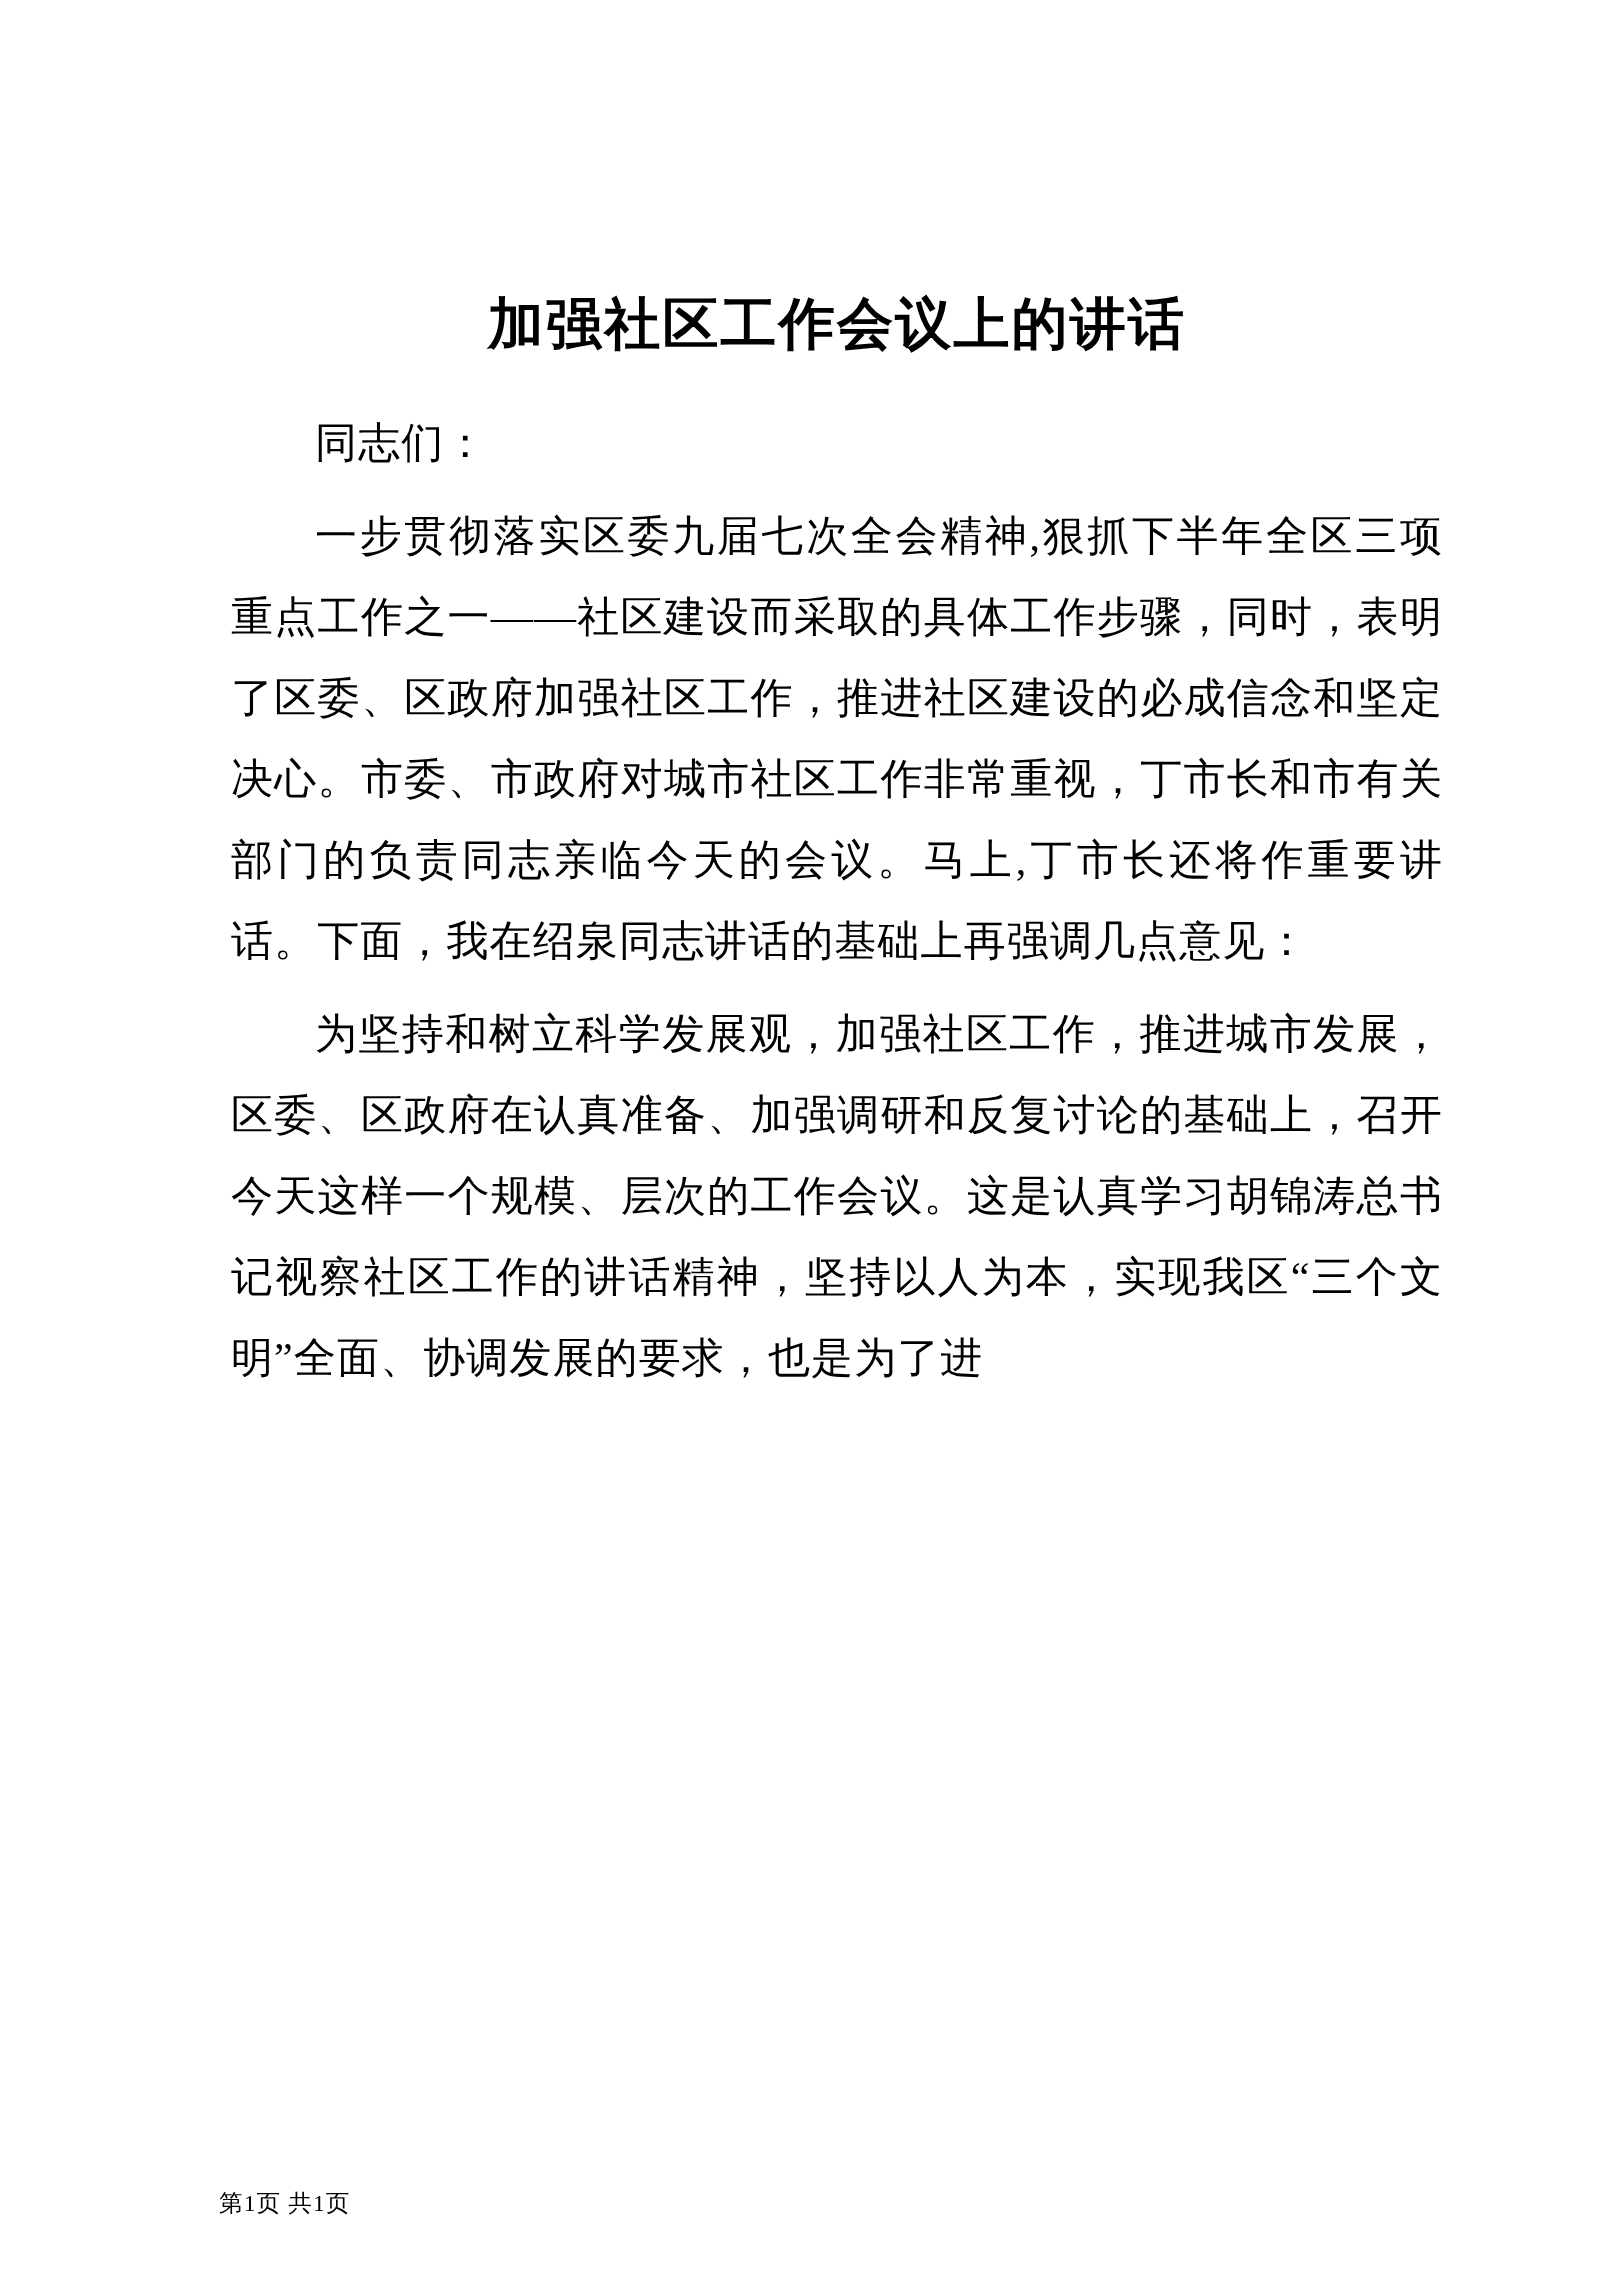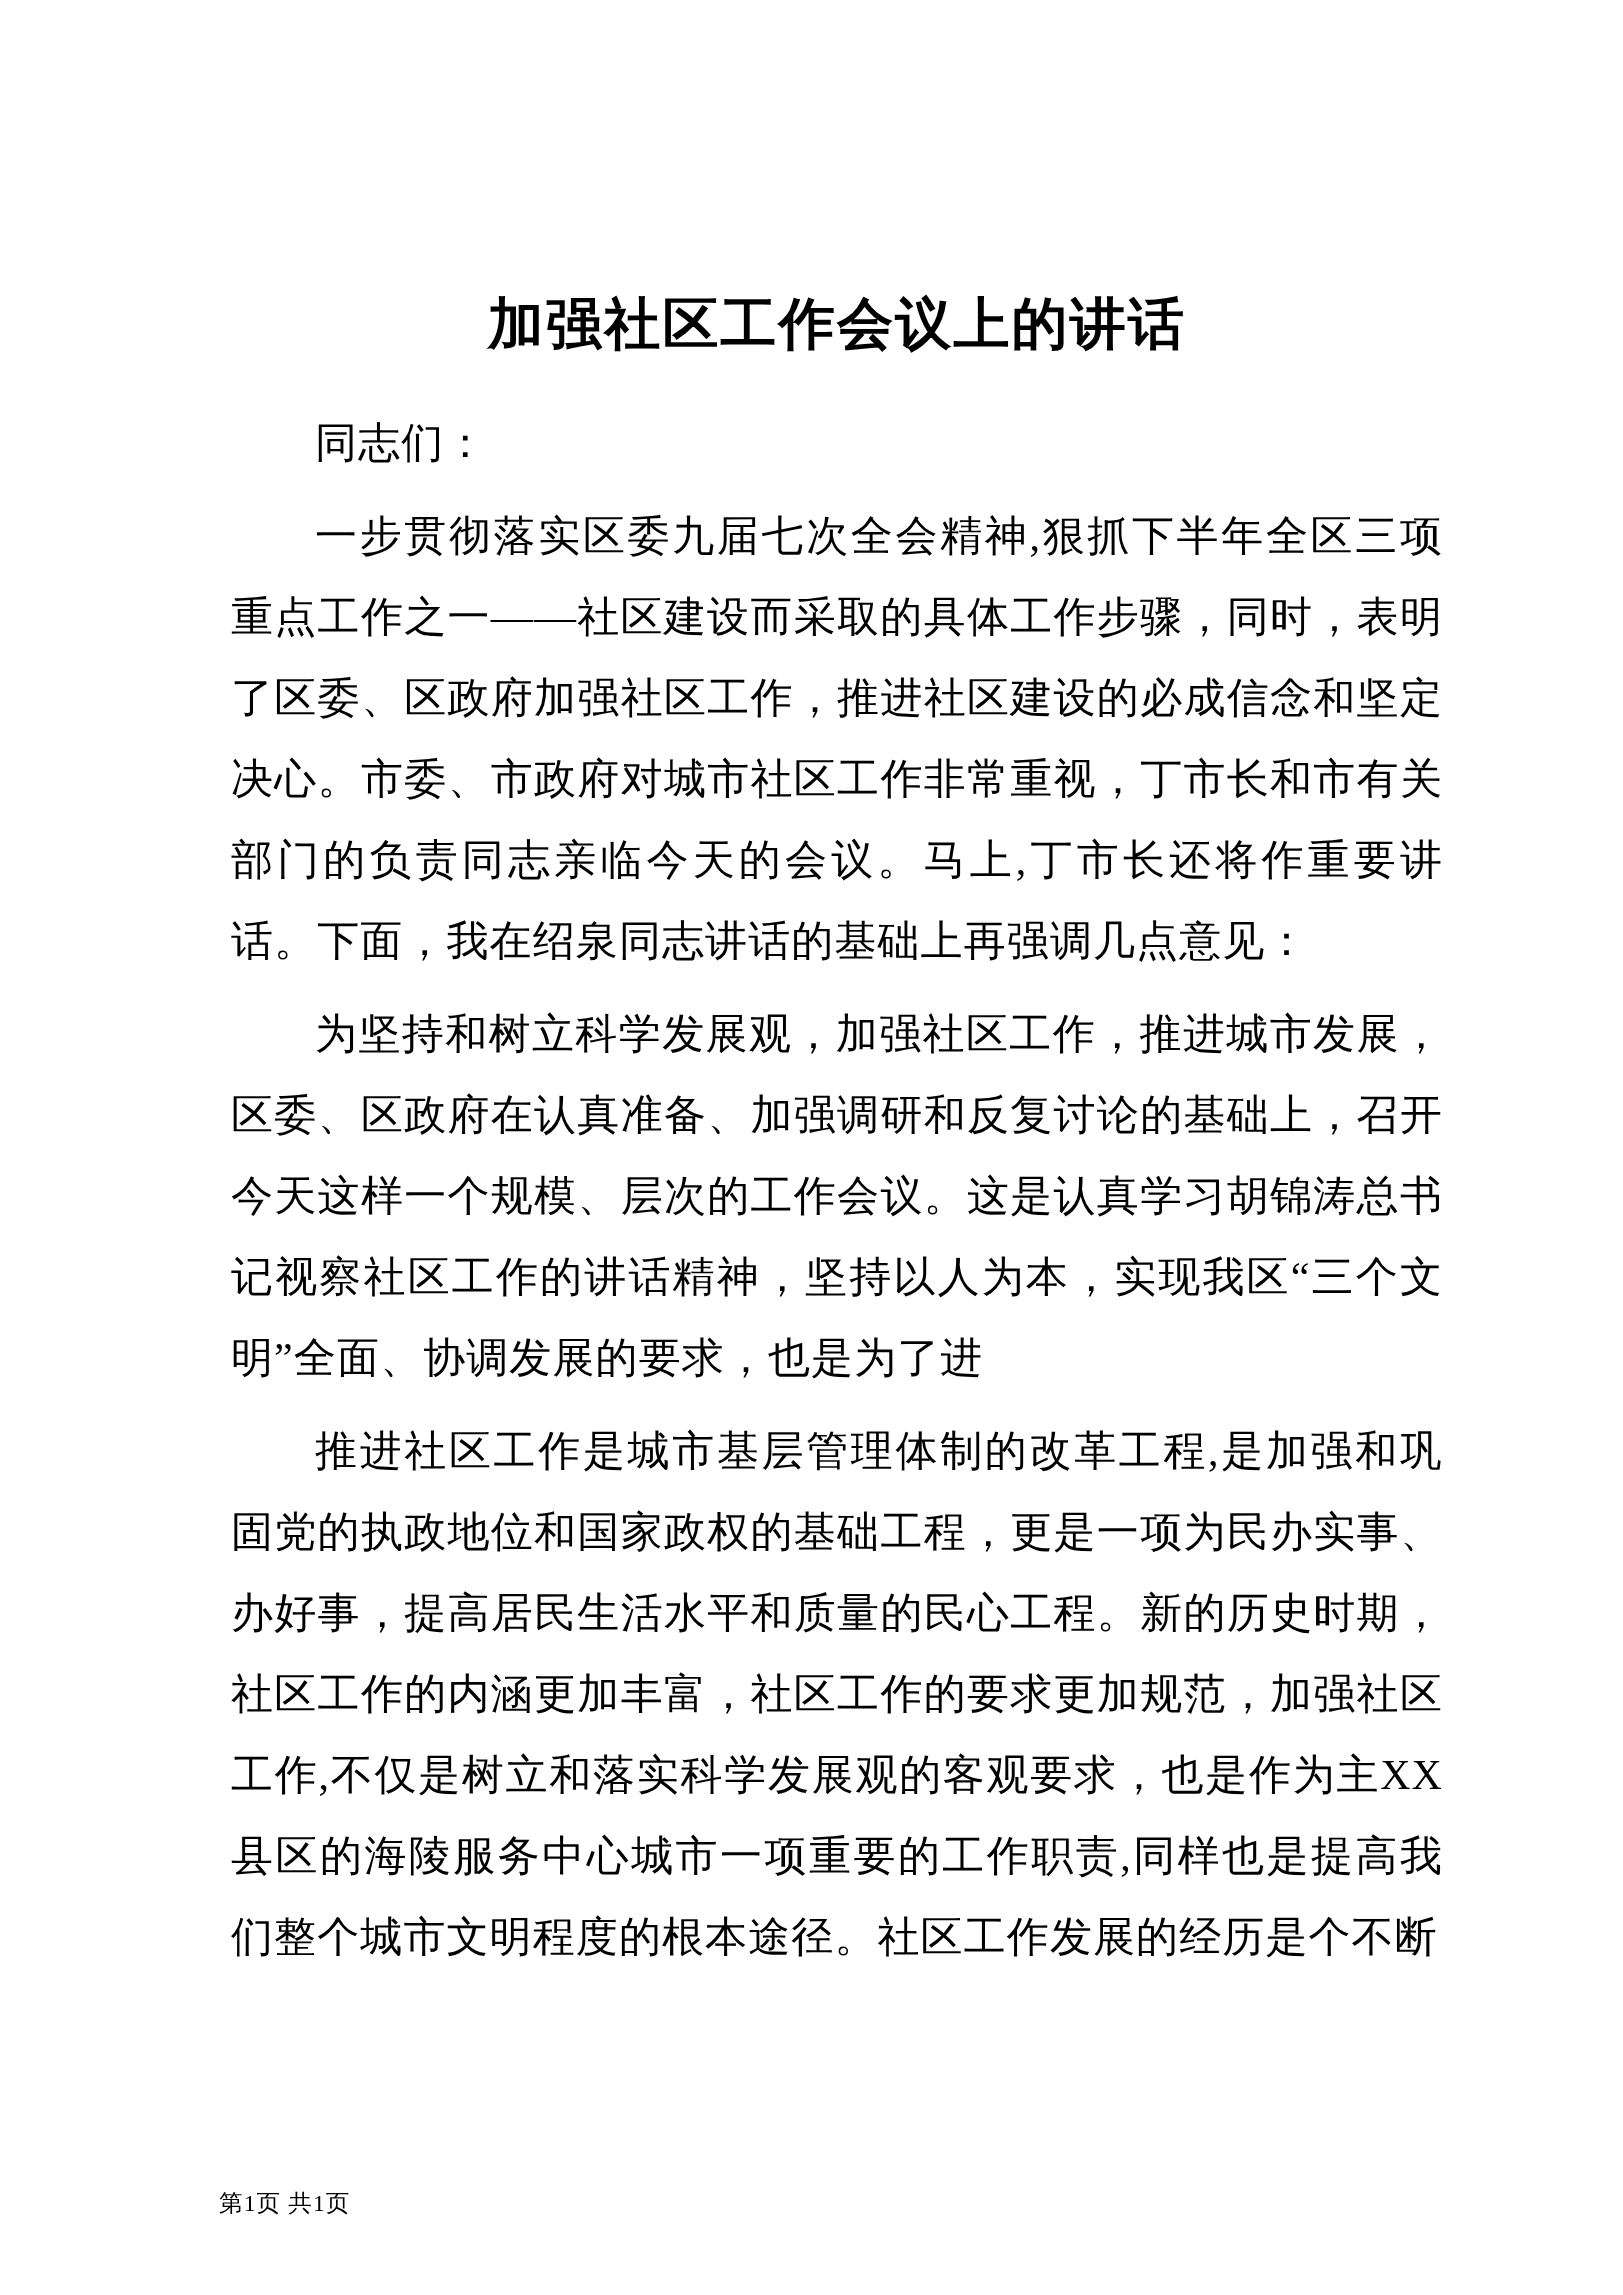--- a/index.html
+++ b/index.html
@@ -51,19 +51,18 @@
 <body>
 
 <div class="page">
 
   <h1 class="doc-title">加强社区工作会议上的讲话</h1>
 
   <div class="content">
     <p>同志们：</p>
     <p>一步贯彻落实区委九届七次全会精神,狠抓下半年全区三项重点工作之一——社区建设而采取的具体工作步骤，同时，表明了区委、区政府加强社区工作，推进社区建设的必成信念和坚定决心。市委、市政府对城市社区工作非常重视，丁市长和市有关部门的负责同志亲临今天的会议。马上,丁市长还将作重要讲话。下面，我在绍泉同志讲话的基础上再强调几点意见：</p>
     <p>为坚持和树立科学发展观，加强社区工作，推进城市发展，区委、区政府在认真准备、加强调研和反复讨论的基础上，召开今天这样一个规模、层次的工作会议。这是认真学习胡锦涛总书记视察社区工作的讲话精神，坚持以人为本，实现我区“三个文明”全面、协调发展的要求，也是为了进</p>
-    <p>推进社区工作是城市基层管理体制的改革工程,是加强和巩固党的执政地位和国家政权的基础工程，更是一项为民办实事、办好事，提高居民生活水平和质量的民心工程。新的历史时期，社区工作的内涵更加丰富，社区工作的要求更加规范，加强社区工作,不仅是树立和落实科学发展观的客观要求，也是作为主XX县区的海陵服务中心城市一项重要的工作职责,同样也是提高我们整个城市文明程度的根本途径。社区工作发展的经历是个不断</p>
   </div>
 
   <div class="page-footer">第1页 共1页</div>
 
 </div>
 
 
 </body></html>

